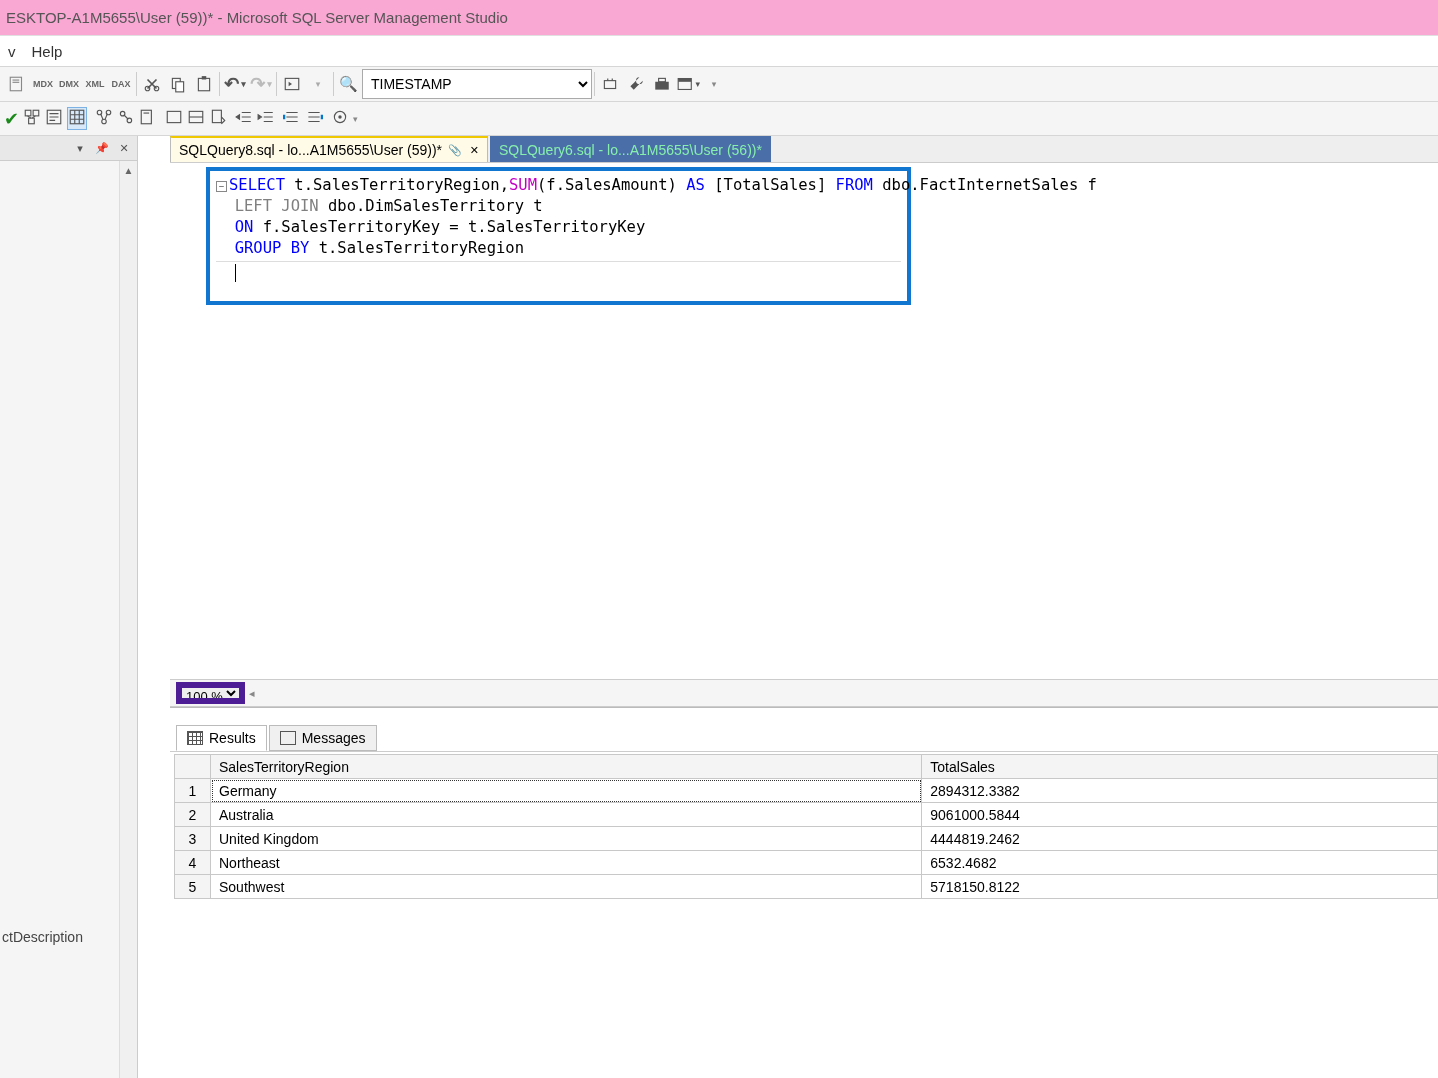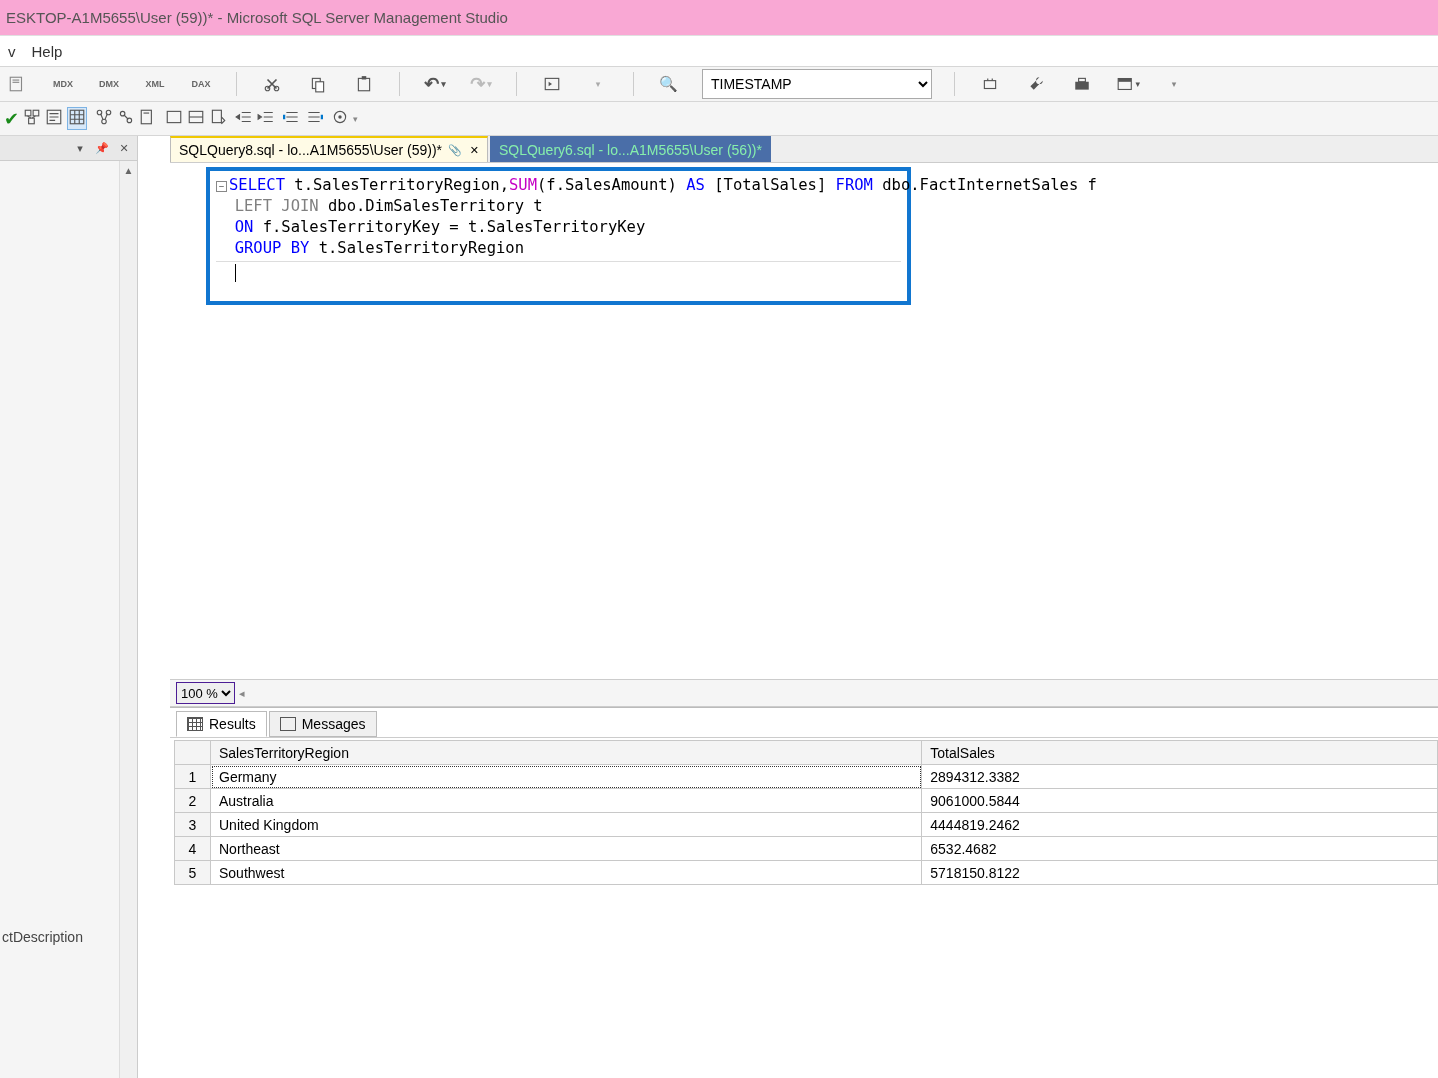--- a/index.html
+++ b/index.html
@@ -3,21 +3,21 @@
 <meta charset="utf-8">
 <style>
   * { box-sizing: border-box; margin: 0; padding: 0; }
   body { font-family: "Segoe UI", Tahoma, sans-serif; font-size: 13px; background: #fff; overflow: hidden; width: 1438px; height: 1078px; }
   
   .title-bar { height: 36px; background: #f9a8d4; display: flex; align-items: center; padding: 0 6px; border-bottom: 1px solid #e0e0e0; font-size: 15px; color: #555;}
   
   .menu-bar { height: 30px; display: flex; align-items: center; padding: 0 8px; gap: 16px; font-size: 15px; color: #333;}
   .menu-bar span { cursor: pointer; }
   
-  .toolbar { height: 36px; display: flex; align-items: center; gap: 20px; padding: 2px 4px; border-top: 1px solid #d6d6d6; border-bottom: 1px solid #d6d6d6; background: #f5f5f5;}
+  .toolbar { height: 36px; display: flex; align-items: center; gap: 0; padding: 2px 4px; border-top: 1px solid #d6d6d6; border-bottom: 1px solid #d6d6d6; background: #f5f5f5;}
   .toolbar .btn { width: 26px; height: 26px; display: flex; align-items: center; justify-content: center; border: 1px solid transparent; cursor: pointer; color: #555;}
   .toolbar .sep { width: 1px; height: 24px; background: #ccc; margin: 0 2px;}
   .toolbar select, .toolbar .combo { height: 30px; border: 1px solid #aaa; background: #fff; font-size: 14px; padding: 0 4px;}
   .undo-btn { display:flex; align-items:center; color:#0067b8; font-size:18px; font-weight:bold;}
   
   .toolbar2 { height: 34px; display: flex; align-items: center; gap: 4px; padding: 2px 4px; background: #f5f5f5; border-bottom: 1px solid #d6d6d6;}
   
   .main-area { display: flex; height: calc(1078px - 36px - 30px - 36px - 34px); }
   .left-panel { width: 138px; background: #f5f5f5; border-right: 1px solid #ccc; position: relative;}
   .left-panel .panel-header { height: 25px; background: #e8e8e8; border-bottom: 1px solid #ccc; display:flex; align-items:center; justify-content:flex-end; gap:4px; padding-right:4px;}
@@ -38,24 +38,24 @@
   .highlight-frame { border: 4px solid #1176d0; margin: 4px 36px 4px 36px; padding: 4px 6px 18px 6px; width: 705px; }
   .code-line { font-family: Consolas, monospace; font-size: 15.5px; white-space: pre; line-height: 21px;}
   .kw-blue { color: #0000ff; }
   .kw-purple { color: #c500c5; }
   .kw-grey { color: #808080; }
   .fold { display:inline-block; width:11px; height:11px; border:1px solid #888; font-size:9px; line-height:9px; text-align:center; color:#555; margin-right:2px; vertical-align:1px;}
   .cursor-line{ border-left:1px solid #000; height:18px; display:inline-block; vertical-align:middle;}
   .code-hr { border:none; border-top:1px solid #ddd; margin:2px 0 0 0;}
   
   .zoom-bar { height: 28px; background:#f5f5f5; border-top:1px solid #ccc; border-bottom:1px solid #ccc; display:flex; align-items:center; padding-left:6px; gap:4px;}
-  .zoom-bar select { height:22px; border:1px solid #4c1d95; font-size:13px;}
+  .zoom-bar select { height:22px; border:6px solid #4c1d95; font-size:13px;}
   
   .results-pane { flex:1; display:flex; flex-direction:column; background:#fff; border-top:1px solid #bbb;}
-  .results-tabs { height:30px; display:flex; align-items:flex-end; padding:4px 6px 0 6px; gap:2px; border-bottom:1px solid #ccc;}
+  .results-tabs { height:44px; display:flex; align-items:flex-end; padding:4px 6px 0 6px; gap:2px; border-bottom:1px solid #ccc;}
   .rtab { display:flex; align-items:center; gap:6px; padding:4px 10px; border:1px solid #bbb; border-bottom:1px solid #fff; background:#fff; font-size:14px; cursor:pointer;}
   .rtab.inactive { background:#f0f0f0; border-bottom-color:#bbb;}
   .rtab .ico { width:16px; height:14px; }
   .ico-grid { background: repeating-linear-gradient(#555 0 1px, transparent 1px 4px), repeating-linear-gradient(90deg,#555 0 1px, transparent 1px 4px); border:1px solid #555;}
   .ico-msg { border:1px solid #555; position:relative;}
   
   .grid { border-collapse: collapse; font-size: 14px; margin: 2px 0 0 4px;}
   .grid th, .grid td { border: 1px solid #c8c8c8; padding: 3px 8px; text-align:left; height:24px; background:#fff;}
   .grid th { background:#f4f4f4; font-weight:normal;}
   .grid .rownum { background:#f4f4f4; text-align:center; width:36px;}

